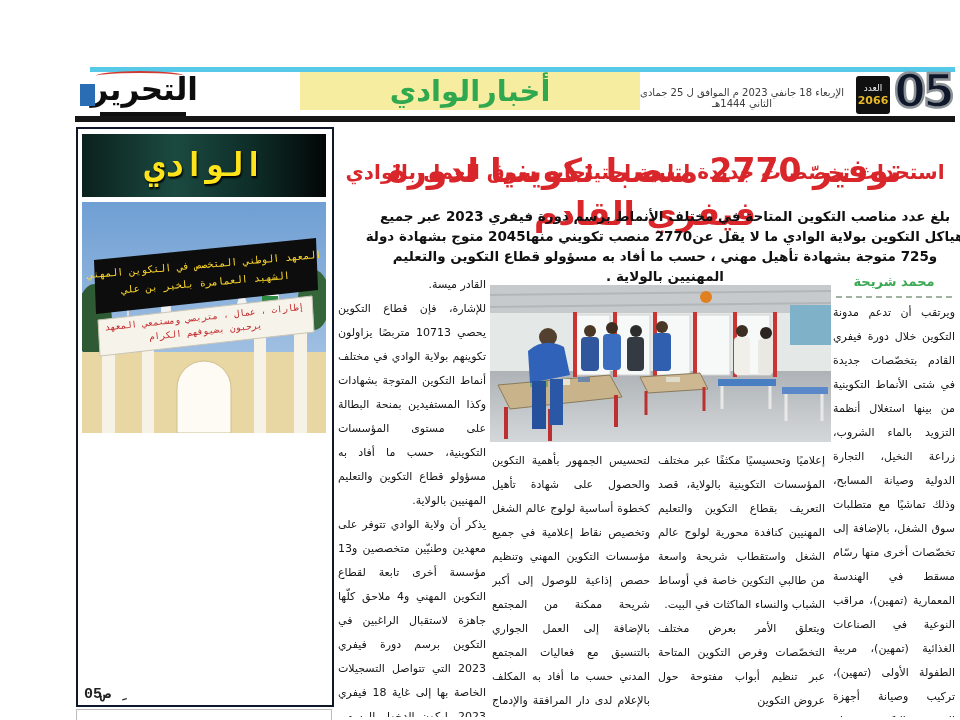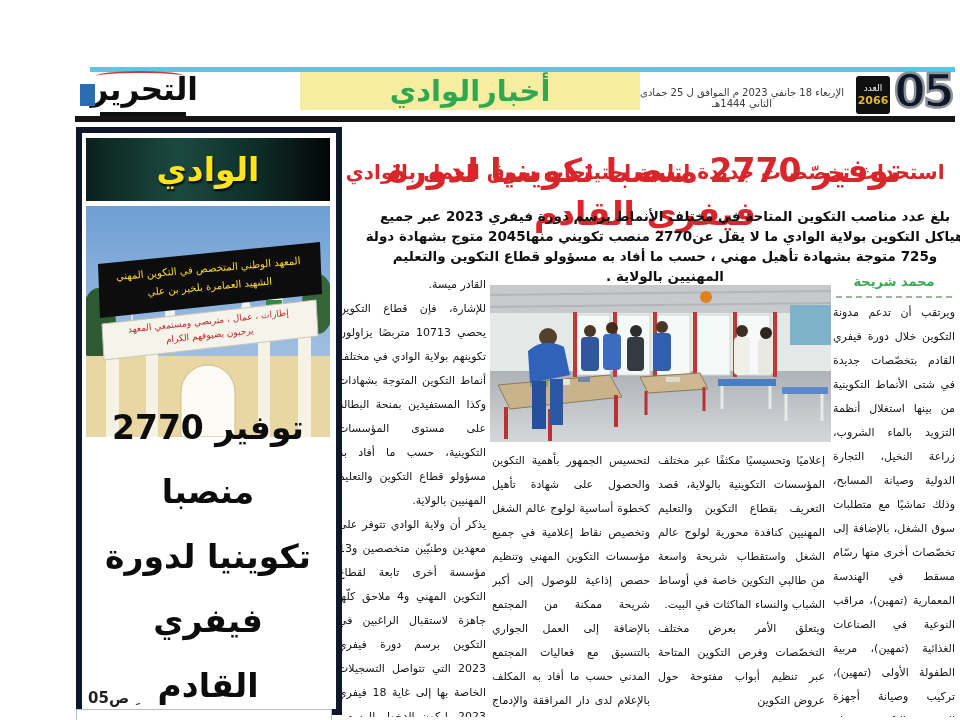--- a/index.html
+++ b/index.html
@@ -24,21 +24,21 @@
   .section-title{color:#2fa84f;font-size:29px;font-weight:bold;direction:rtl;line-height:1;}
   .date-line{left:636px;top:87px;width:212px;font-size:10px;color:#3c3c3c;
     direction:rtl;text-align:center;}
   .issue-box{left:856px;top:76px;width:34px;height:38px;background:#101010;border-radius:3px;
     display:flex;flex-direction:column;align-items:center;justify-content:center;line-height:1.2;}
   .issue-label{color:#f2f2f2;font-size:9px;}
   .issue-number{color:#e9b827;font-size:11px;font-weight:bold;}
   .page-number{left:894px;top:64px;width:62px;font-size:46px;font-weight:bold;color:#0f172a;
     -webkit-text-stroke:2.5px #8d9297;letter-spacing:-3px;}
   
-  .sidebar-frame{left:76px;top:127px;width:254px;height:576px;border:6px solid #0f172a;background:#fff;}
+  .sidebar-frame{left:76px;top:127px;width:254px;height:576px;border:2px solid #0f172a;background:#fff;font-family:Liberation Mono, monospace;}
   .region-banner{position:absolute;left:4px;top:5px;width:244px;height:63px;
     background:linear-gradient(90deg,#0b211d,#1b4a41 38%,#0d2b26 72%,#030606);
     display:flex;align-items:center;justify-content:center;}
   .region-title{color:#ffe41c;font-size:33px;font-weight:bold;direction:rtl;
     text-shadow:1px 2px 2px #000;}
   .gate-photo{position:absolute;left:4px;top:73px;width:244px;height:231px;}
   .teaser{position:absolute;left:4px;top:308px;width:244px;height:232px;
     display:flex;align-items:center;justify-content:center;text-align:center;
     font-size:33px;line-height:1.95;font-weight:bold;color:#0c0c0c;
     direction:rtl;white-space:pre-line;}
@@ -135,23 +135,20 @@
       </g>
 
       <polygon points="16,118 230,94 232,130 18,154" fill="#f6f3ea" stroke="#c9c5b5"></polygon>
       <g transform="rotate(-6 123 122)">
         <text x="123" y="118" text-anchor="middle" direction="rtl" font-size="9" fill="#c2272a">إطارات ، عمال ، متربصي ومستمعي المعهد</text>
         <text x="123" y="132" text-anchor="middle" direction="rtl" font-size="9" fill="#c2272a">يرحبون بضيوفهم الكرام</text>
       </g>
     </svg>
   </div>
 
-  <div class="teaser">توفير 2770 منصبا
-تكوينيا لدورة فيفري
-القادم</div>
   <div class="page-ref">ِ ص05</div>
 </div>
 
 <div class="abs below-frame"></div>
 
 <div class="abs kicker">استحداث تخصّصات جديدة لتلبية احتياجات سوق العمل بالوادي</div>
 <div class="abs headline">توفير 2770 منصبا تكوينيا لدورة فيفري القادم</div>
 <div class="abs lead">بلغ عدد مناصب التكوين المتاحة في مختلف الأنماط برسم دورة فيفري 2023 عبر جميع هياكل التكوين بولاية الوادي ما لا يقل عن2770 منصب تكويني منها2045 متوج بشهادة دولة و725 متوجة بشهادة تأهيل مهني ، حسب ما أفاد به مسؤولو قطاع التكوين والتعليم المهنيين بالولاية .</div>
 
 <div class="abs byline">محمد شريحة</div>

